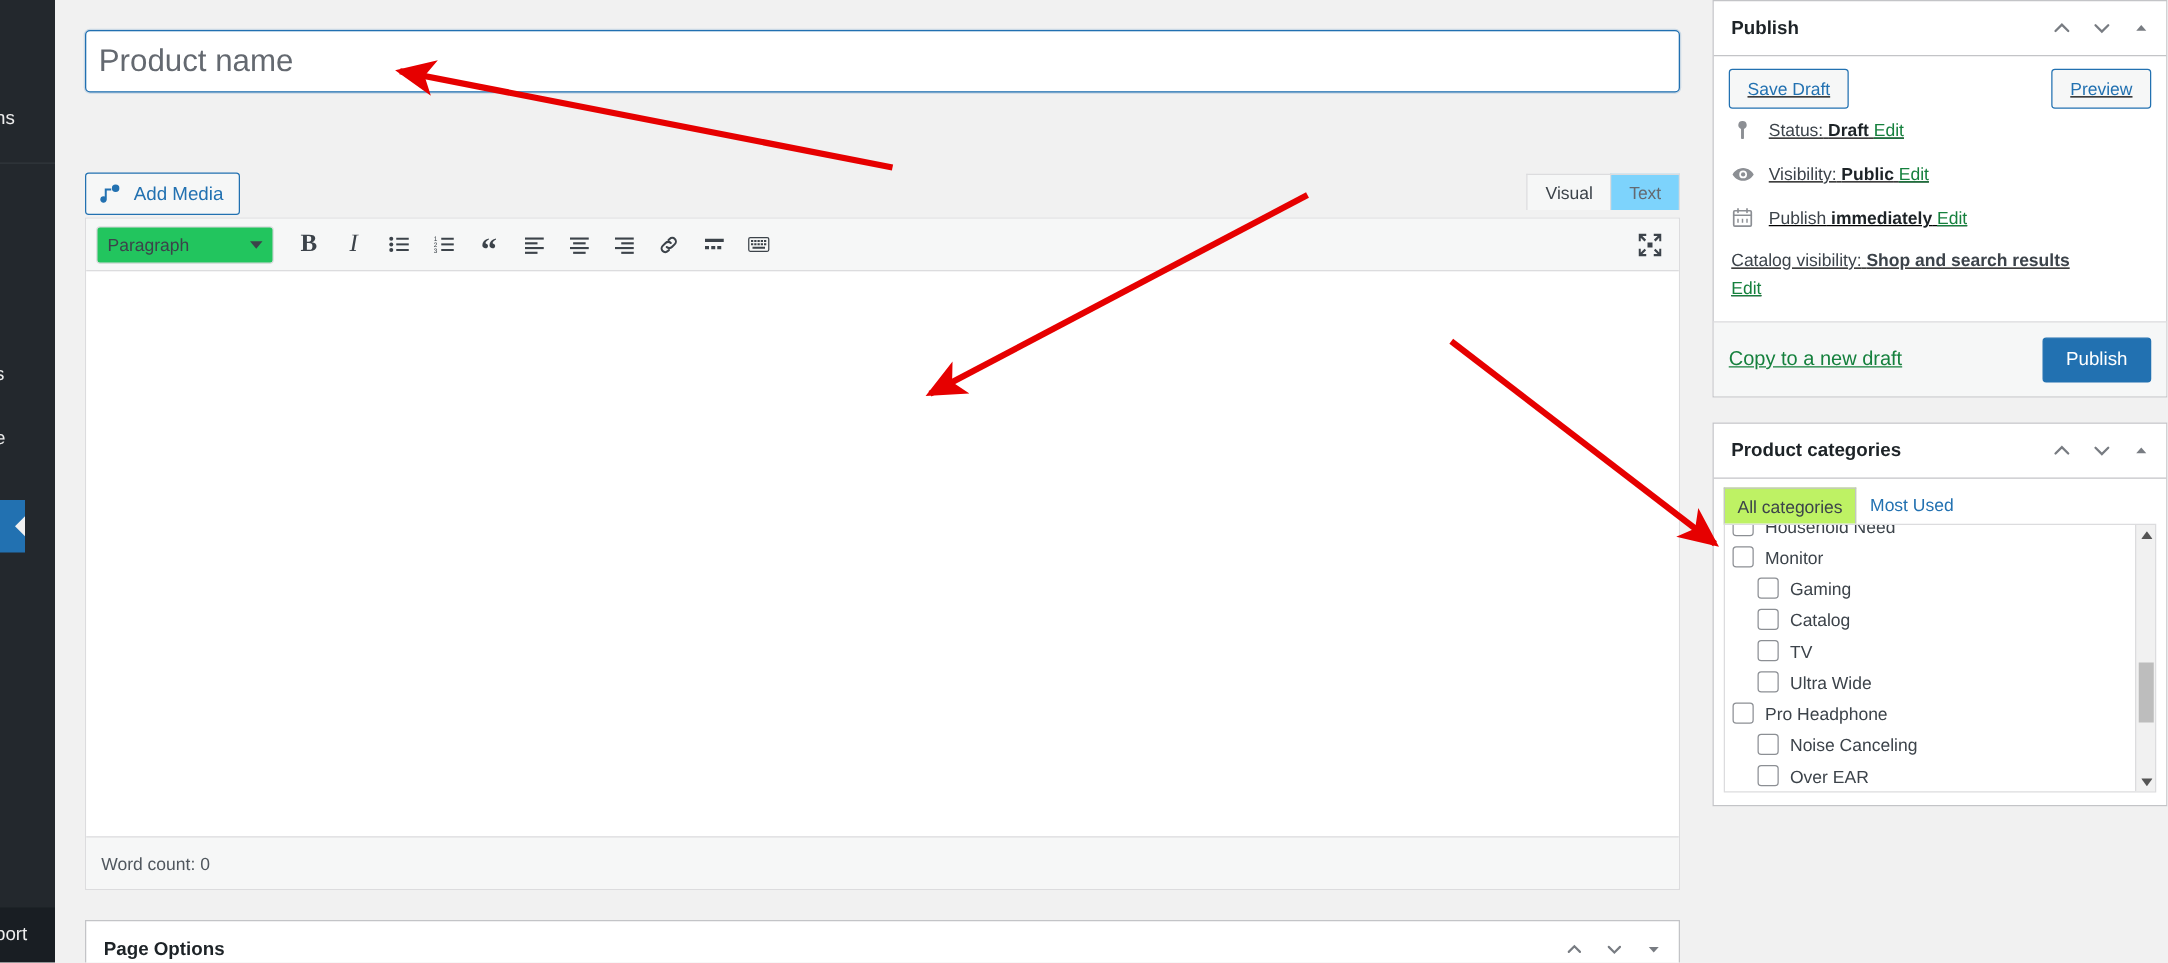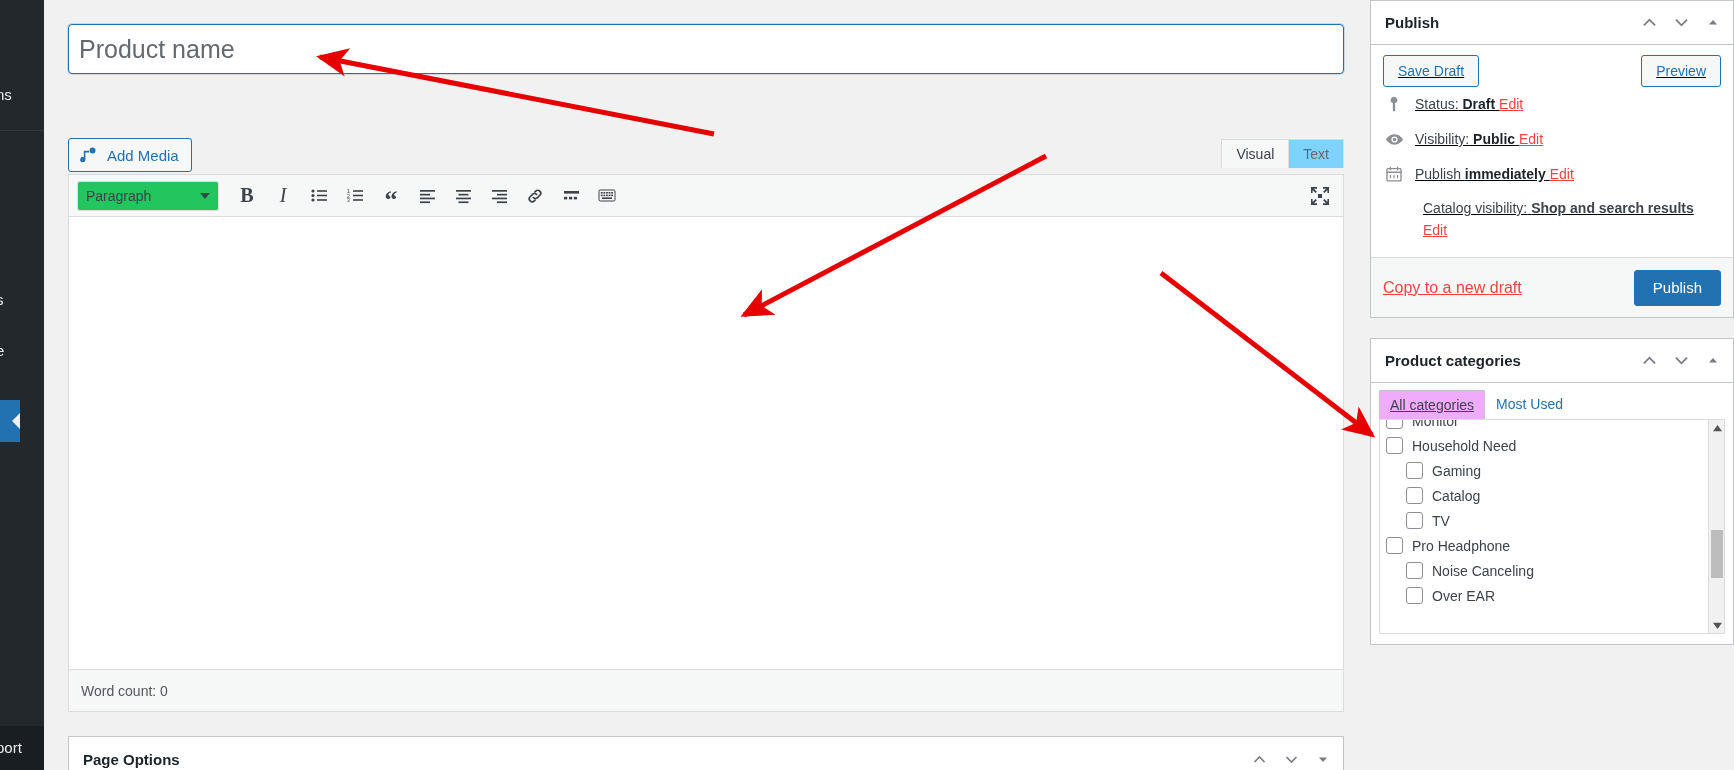--- a/index.html
+++ b/index.html
@@ -162,44 +162,43 @@
   .btn-secondary {
     height: 32px; padding: 0 14px; font-size: 14px; cursor: pointer;
     background: #f6f7f7; border: 1px solid #2271b1; border-radius: 3px; color: #2271b1;
   }
   .misc-line {
     display: flex; align-items: flex-start; gap: 10px;
     font-size: 14px; color: #3c434a; padding: 7px 0 7px 2px; line-height: 1.5;
   }
   .misc-ico { width: 20px; min-width: 20px; height: 20px; color: #8c8f94; margin-top: 1px; }
   .misc-line b { color: #1d2327; }
-  .lnk { color: #ef4444; text-decoration: underline; cursor: pointer; }
-  .cat-vis { font-size: 14px; color: #3c434a; padding: 6px 0 8px 2px; line-height: 1.55; margin-left: 38px; }
+  .lnk { color: #15803d; text-decoration: underline; cursor: pointer; }
+  .cat-vis { font-size: 14px; color: #3c434a; padding: 6px 0 8px 2px; line-height: 1.55; }
   .pb-major {
     border-top: 1px solid #dcdcde; background: #f6f7f7;
     padding: 10px 12px; display: flex; align-items: center;
     justify-content: space-between; min-height: 60px;
   }
   .btn-primary {
     background: #2271b1; border: 1px solid #2271b1; color: #fff;
     height: 36px; padding: 0 18px; font-size: 15px;
     border-radius: 3px; cursor: pointer;
   }
 
   
   .cat-tabs { display: flex; align-items: flex-end; padding: 6px 8px 0 8px; }
   .cat-tab {
     font-size: 14px; padding: 6px 10px; cursor: pointer;
     color: #2271b1; border: 1px solid transparent;
   }
   .cat-tab.active {
-    color: #3c434a; background: #f0abfc;
+    color: #3c434a; background: #bef264;
     border: 1px solid #c3c4c7; border-bottom-color: #fff;
     margin-bottom: -1px;
-    text-decoration: underline;
   }
   .cat-list {
     position: relative; height: 215px; overflow: hidden;
     border: 1px solid #dcdcde; margin: 0 8px 10px 8px; background: #fff;
   }
   .cat-scrollinner { position: absolute; left: 0; top: -12px; right: 16px; }
   .cat-item {
     display: flex; align-items: center; gap: 9px;
     font-size: 14px; color: #3c434a; padding: 4px 6px;
   }
@@ -520,37 +519,41 @@
 
       <div class="cat-tabs">
         <span class="cat-tab active">All categories</span>
         <span class="cat-tab">Most Used</span>
       </div>
 
       <div class="cat-list">
         <div class="cat-scrollinner">
           <div class="cat-item">
             <span class="cbx"></span>
+            <span>Household Need</span>
+          </div>
+          <div class="cat-item">
+            <span class="cbx"></span>
             <span>Monitor</span>
           </div>
-          <div class="cat-item">
-            <span class="cbx"></span>
-            <span>Household Need</span>
-          </div>
           <div class="cat-item child">
             <span class="cbx"></span>
             <span>Gaming</span>
           </div>
           <div class="cat-item child">
             <span class="cbx"></span>
             <span>Catalog</span>
           </div>
           <div class="cat-item child">
             <span class="cbx"></span>
             <span>TV</span>
+          </div>
+          <div class="cat-item child">
+            <span class="cbx"></span>
+            <span>Ultra Wide</span>
           </div>
           <div class="cat-item">
             <span class="cbx"></span>
             <span>Pro Headphone</span>
           </div>
           <div class="cat-item child">
             <span class="cbx"></span>
             <span>Noise Canceling</span>
           </div>
           <div class="cat-item child">

